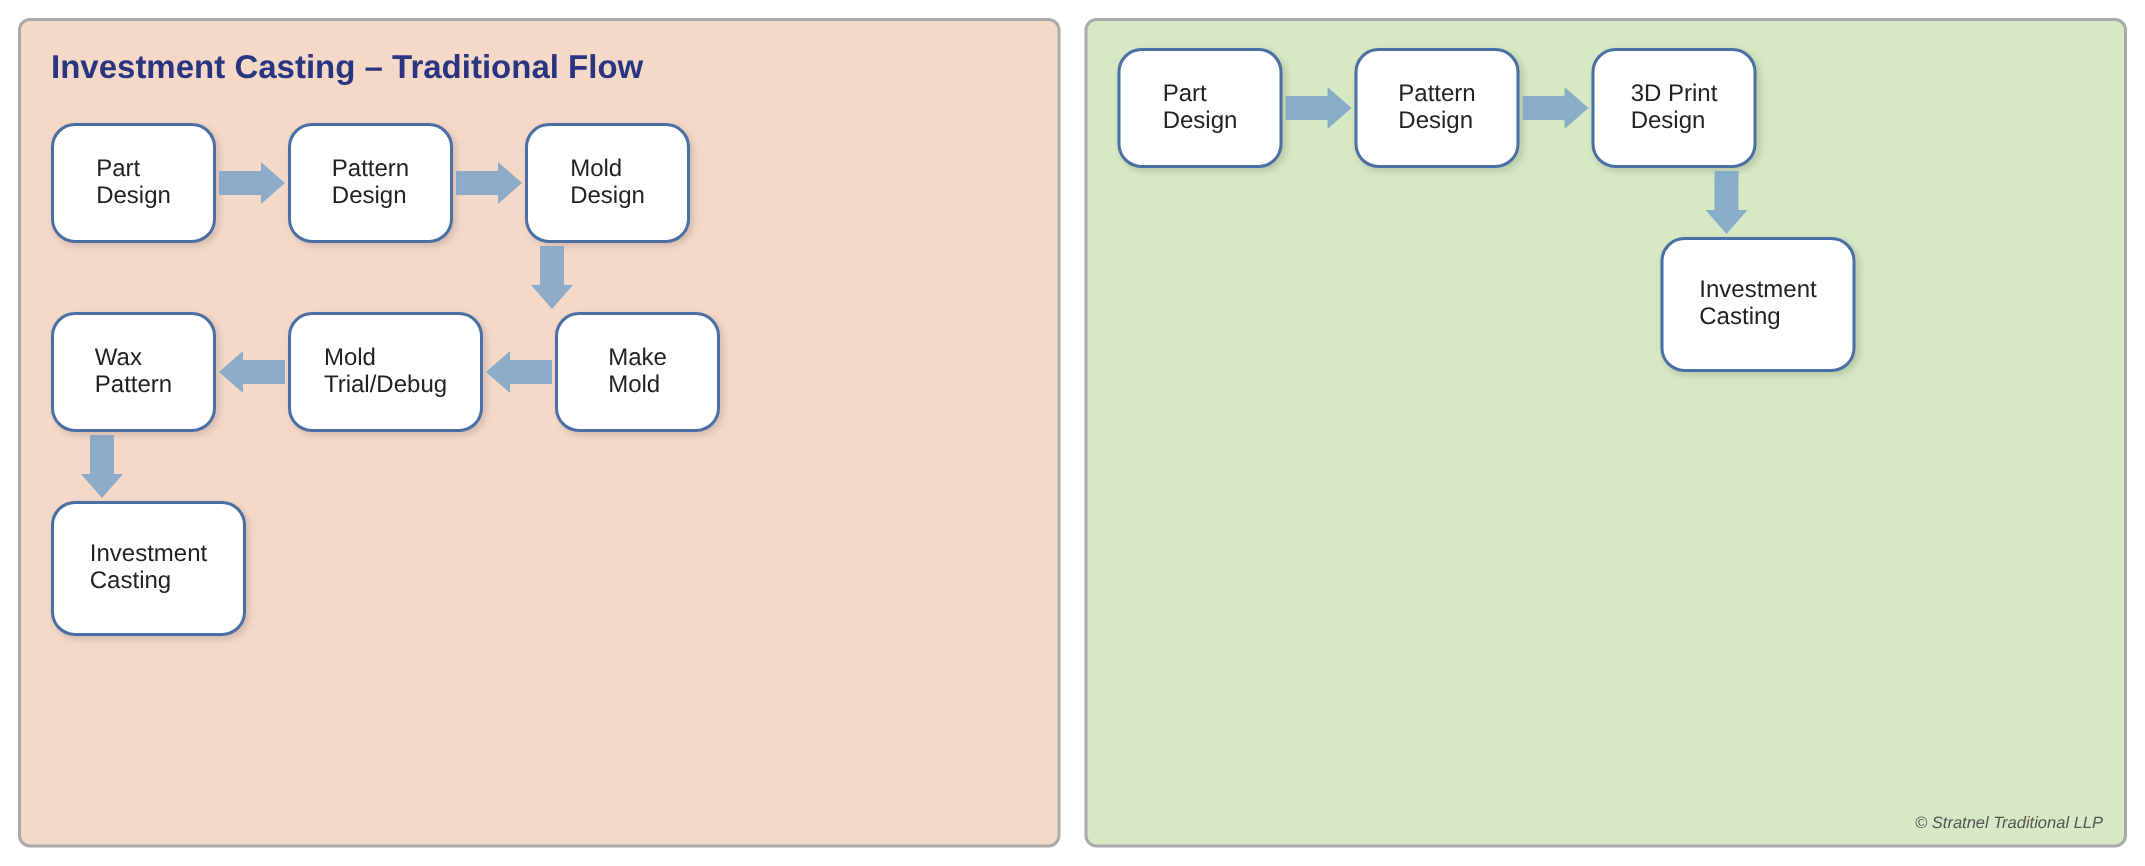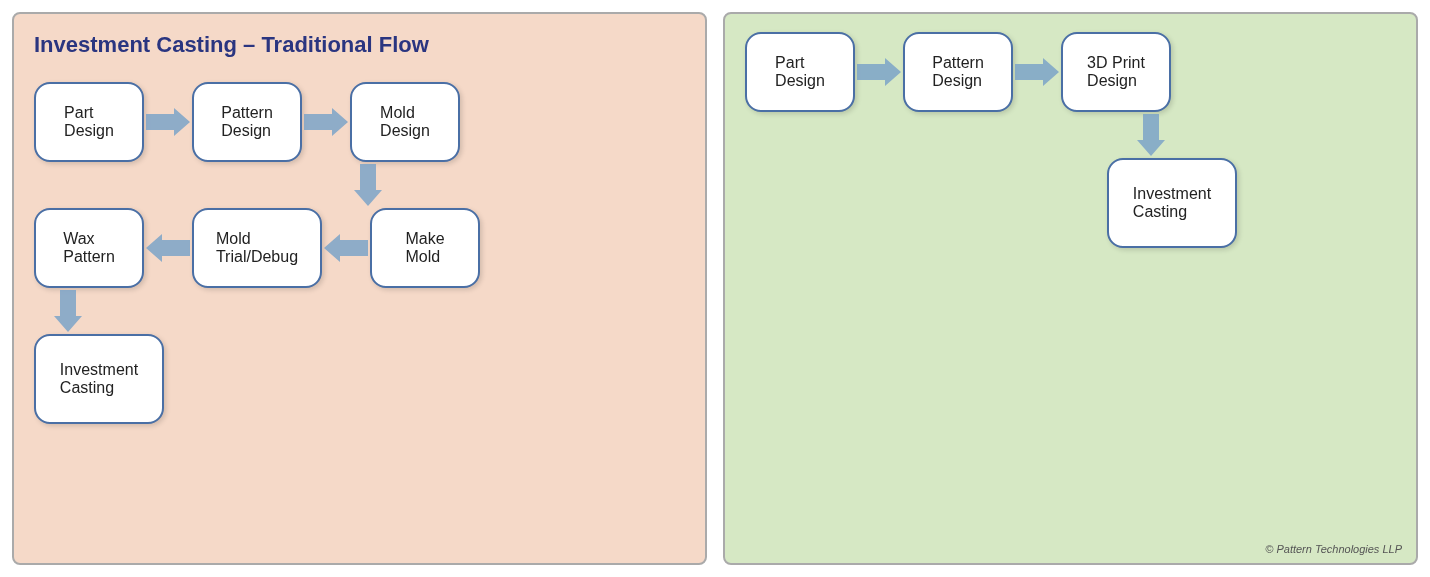--- a/index.html
+++ b/index.html
@@ -245,15 +245,15 @@
       </div>
 
       <div style="display:flex; padding-left: 362px;">
         <div class="step-box" style="min-width:130px; min-height:90px;">
           <span style="white-space:pre-line">Investment
 Casting</span>
         </div>
       </div>
     </div>
 
-    <div class="copyright">© Pattern Technologies LLP</div>
+    <div class="copyright">© Stratnel Traditional LLP</div>
   </div>
 </div>
 
 </body></html>

